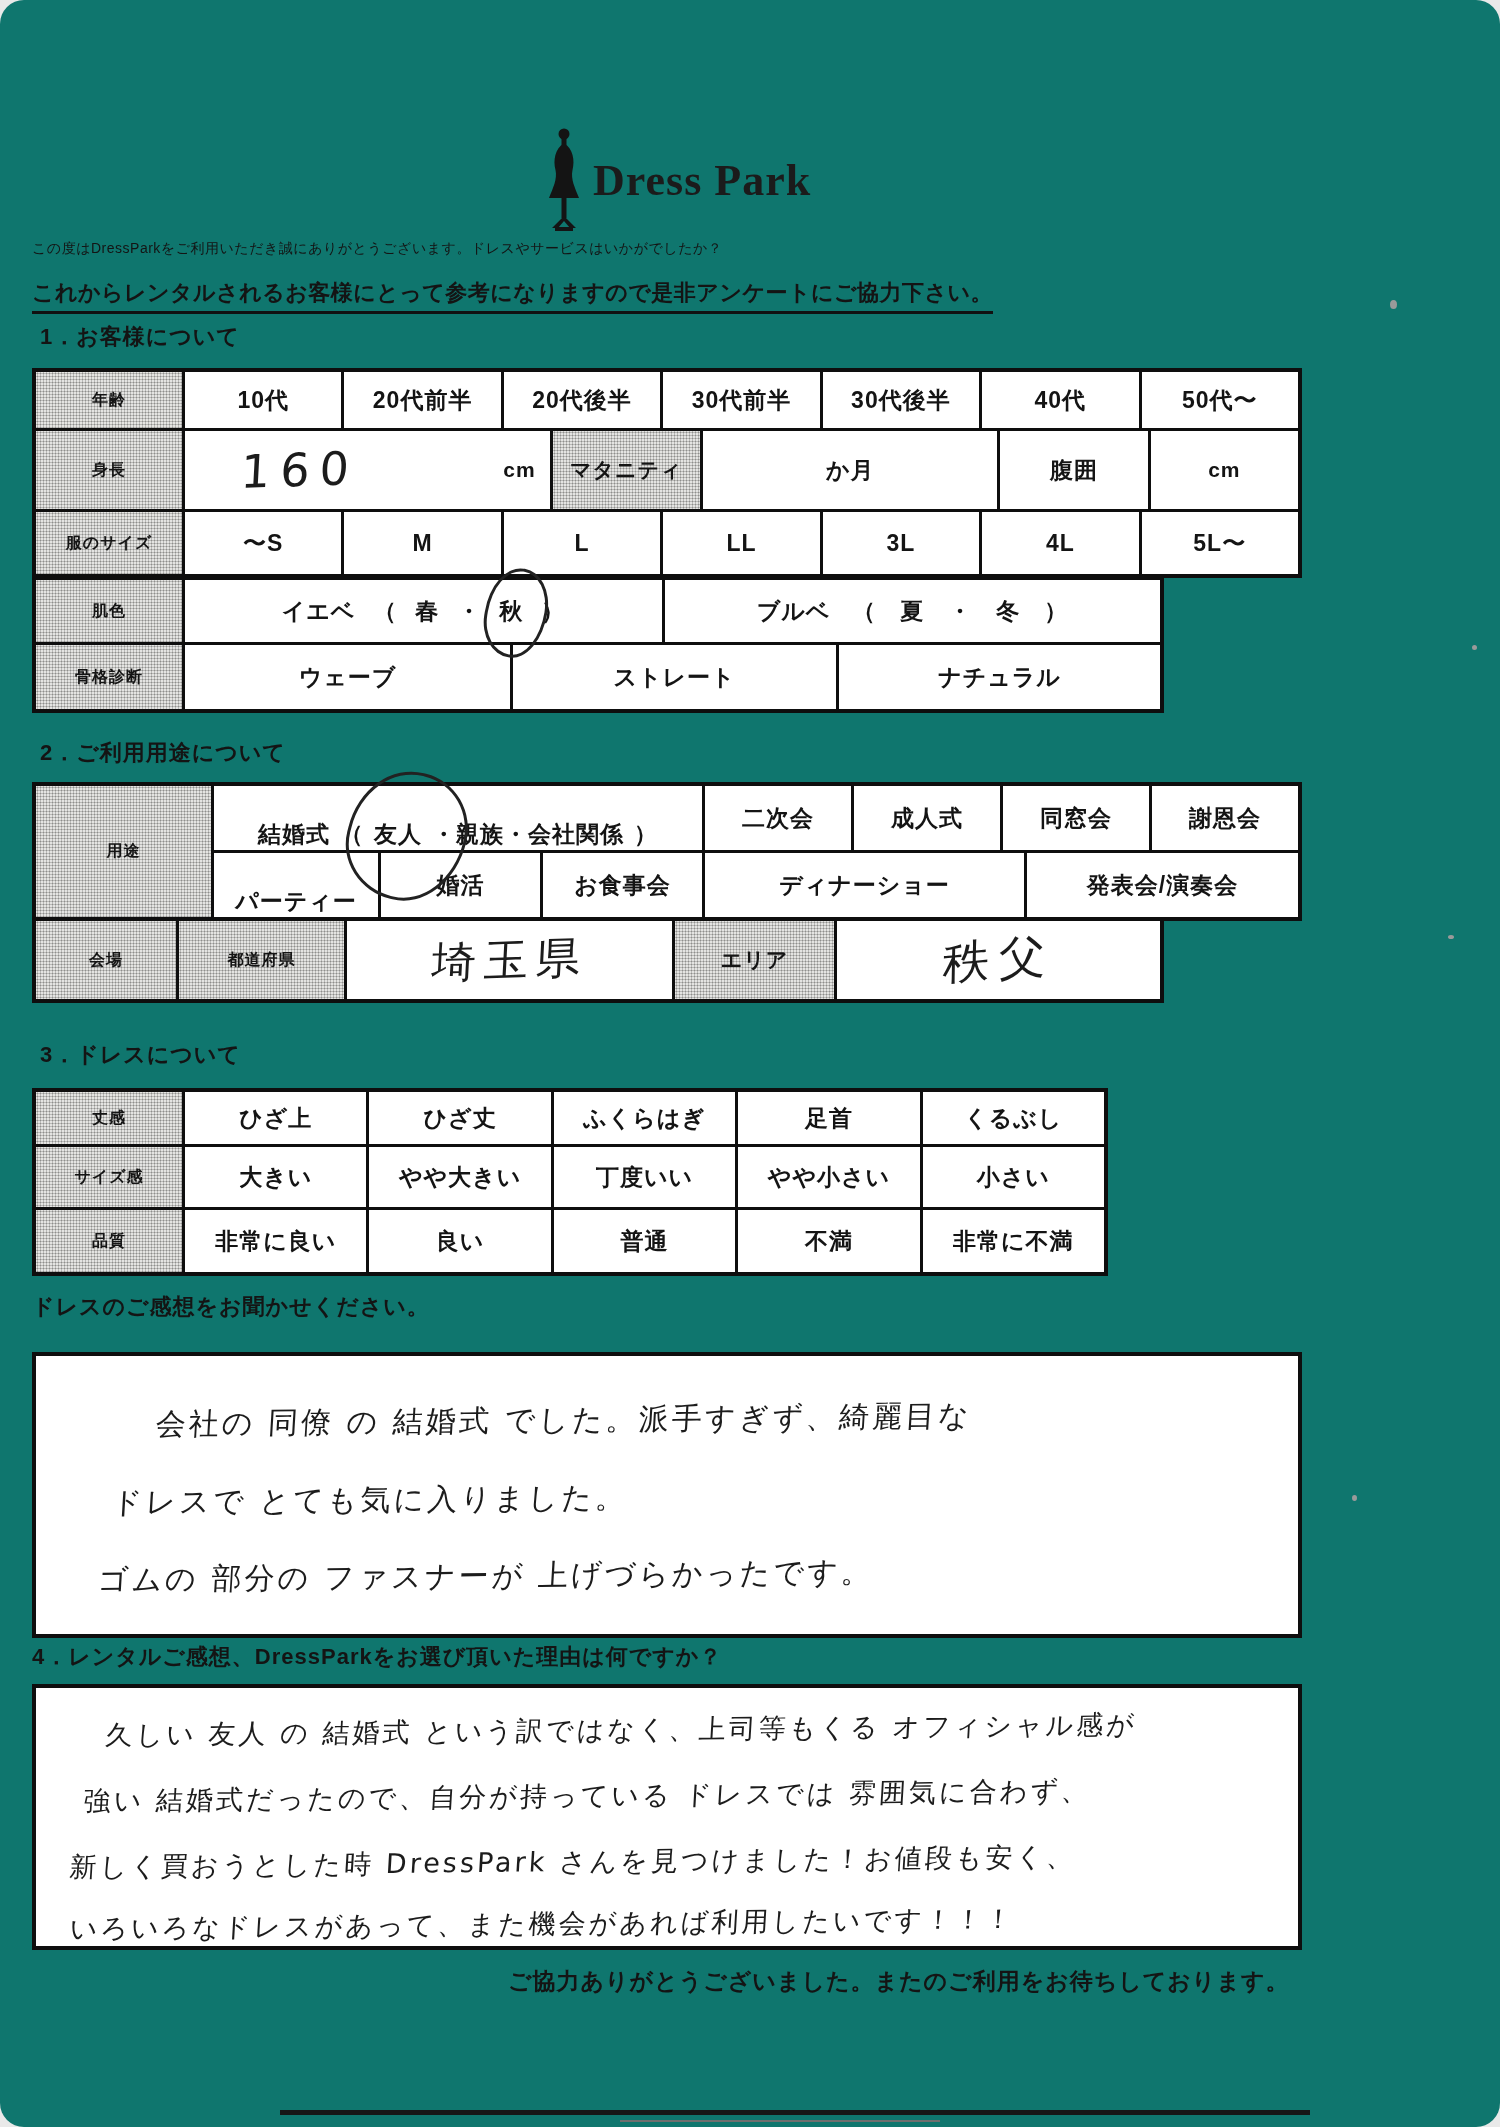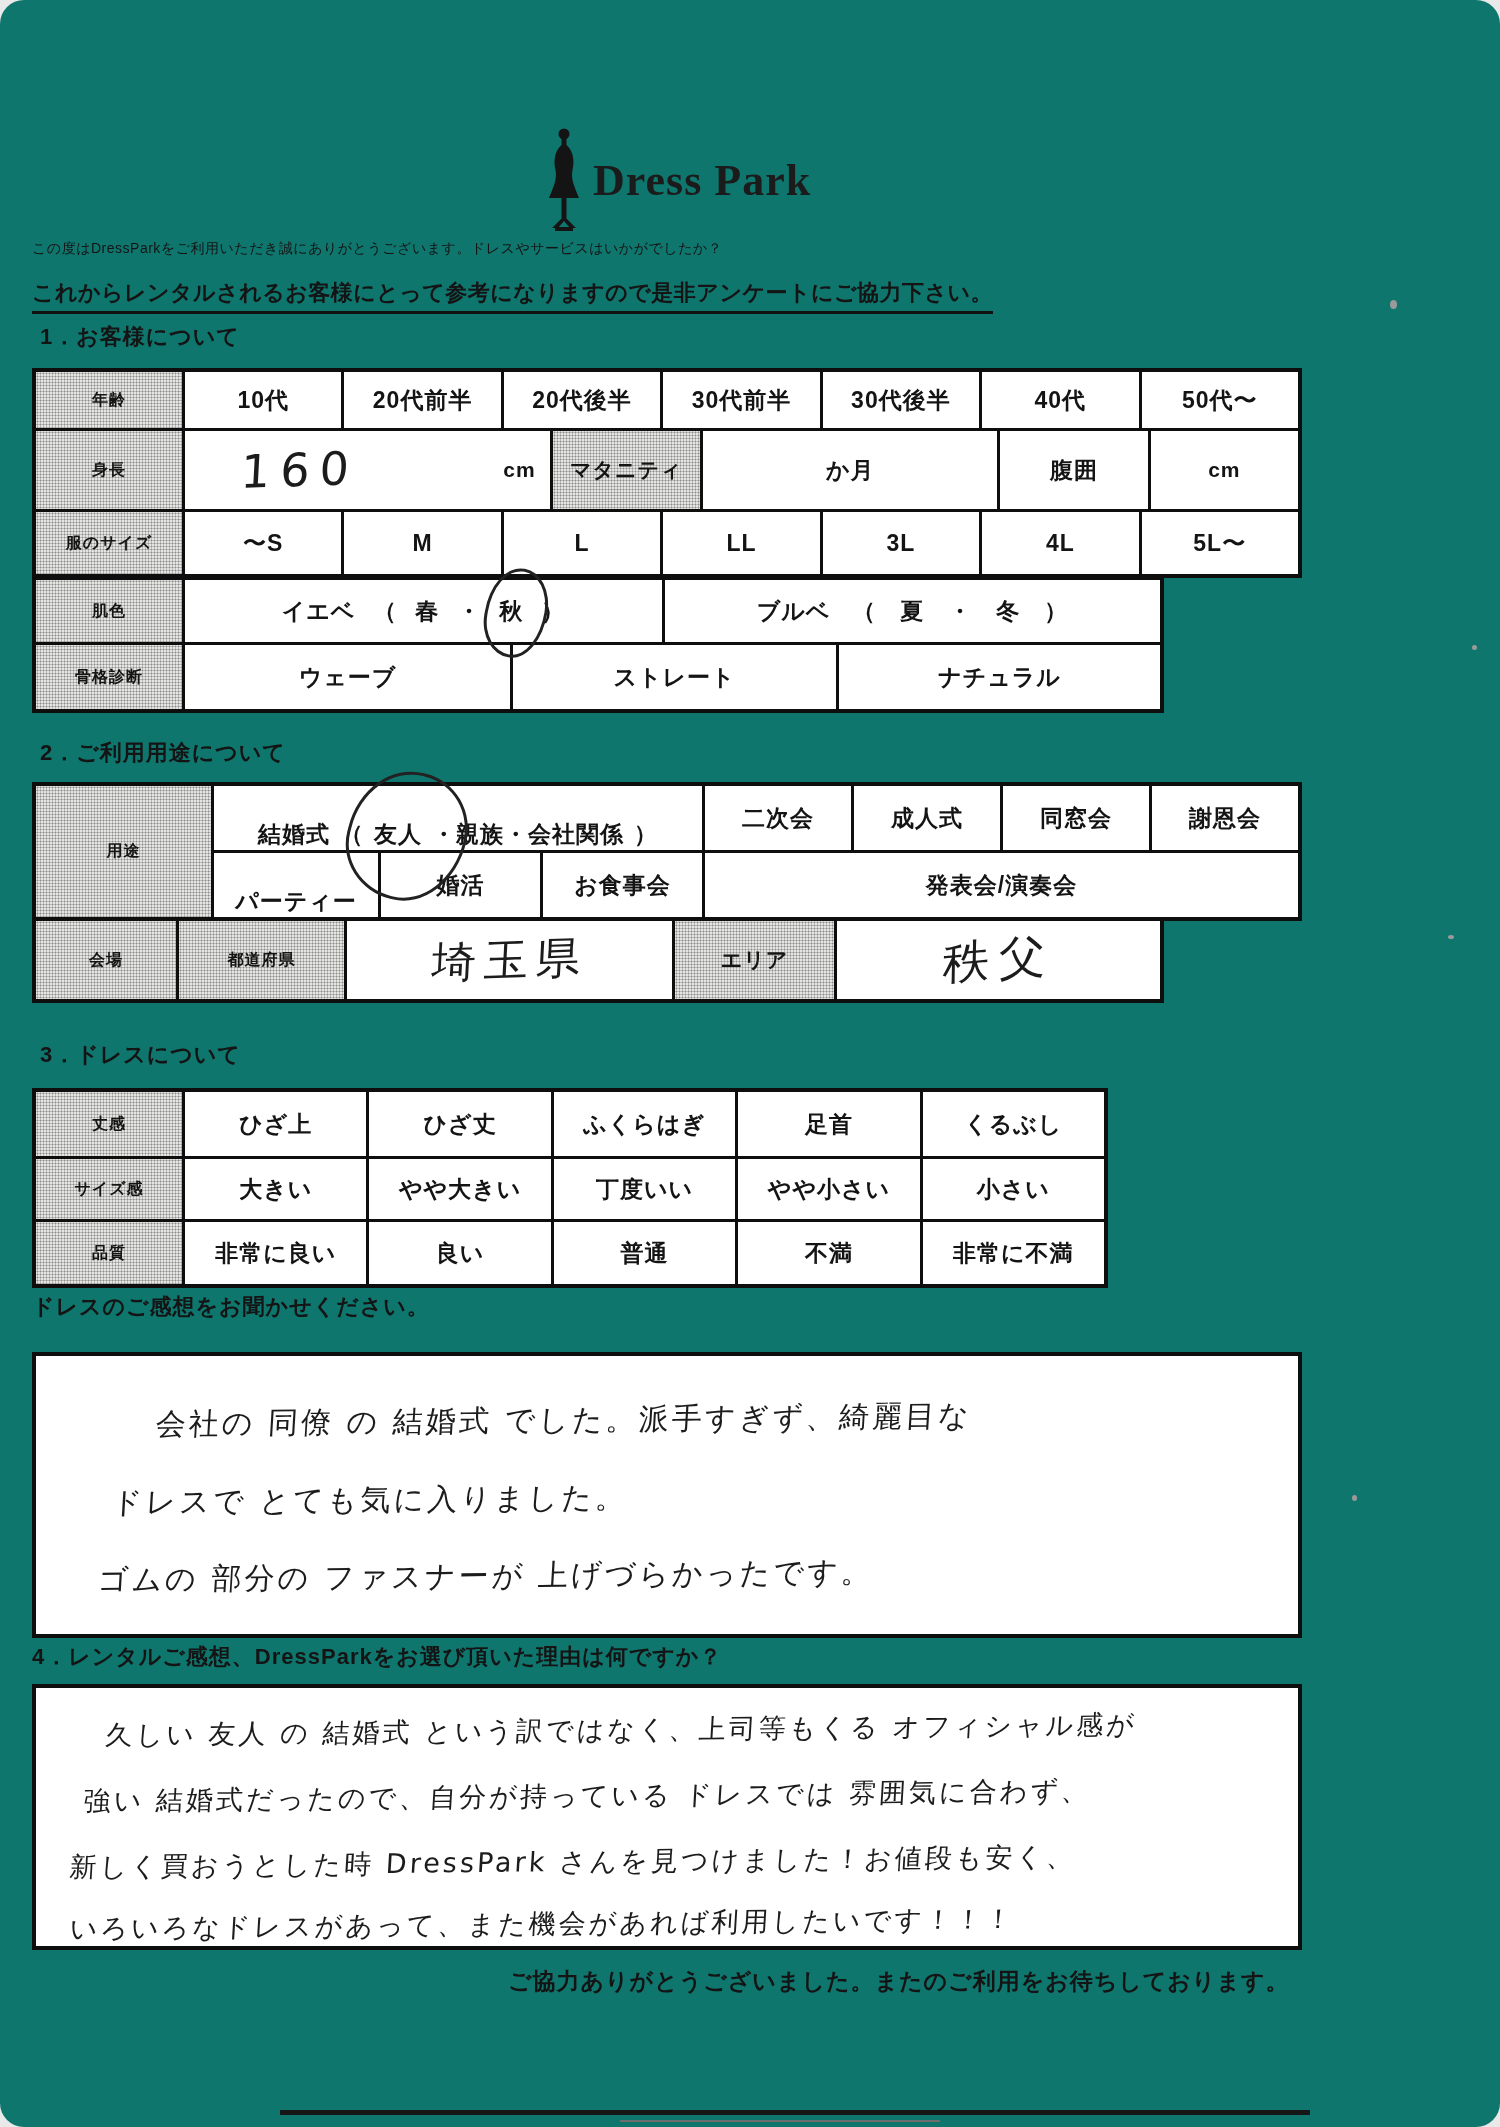--- a/index.html
+++ b/index.html
@@ -170,20 +170,21 @@
           </div>
           <div class="cell opt">二次会</div>
           <div class="cell opt">成人式</div>
           <div class="cell opt">同窓会</div>
           <div class="cell opt">謝恩会</div>
         </div>
         <div class="trow">
           <div class="cell" style="width:164px;">パーティー</div>
           <div class="cell" style="width:162px;">婚活</div>
           <div class="cell" style="width:162px;">お食事会</div>
+          <div class="cell" style="width:322px;">ディナーショー</div>
           <div class="cell" style="flex:1;">発表会/演奏会</div>
         </div>
       </div>
     </div>
   </div>
 
   <div class="tblock" style="left:32px;top:917px;width:1132px;">
     <div class="trow" style="height:78px;">
       <div class="cell lbl" style="width:140px;">会場</div>
       <div class="cell lbl" style="width:168px;">都道府県</div>
@@ -193,21 +194,21 @@
       <div class="cell lbl" style="width:162px;font-size:21px;">エリア</div>
       <div class="cell" style="flex:1;">
         <span class="hw" style="font-size:46px;letter-spacing:10px;transform:skewX(-6deg) rotate(-5deg);">秩父</span>
       </div>
     </div>
   </div>
 
   <div class="sec-title" style="left:40px;top:1040px;">3．ドレスについて</div>
 
   <div class="tblock" style="left:32px;top:1088px;width:1076px;">
-    <div class="trow" style="height:64px;">
+    <div class="trow" style="height:52px;">
       <div class="cell lbl" style="width:146px;">丈感</div>
       <div class="cell opt">ひざ上</div>
       <div class="cell opt">ひざ丈</div>
       <div class="cell opt">ふくらはぎ</div>
       <div class="cell opt">足首</div>
       <div class="cell opt">くるぶし</div>
     </div>
     <div class="trow" style="height:60px;">
       <div class="cell lbl" style="width:146px;">サイズ感</div>
       <div class="cell opt">大きい</div>

